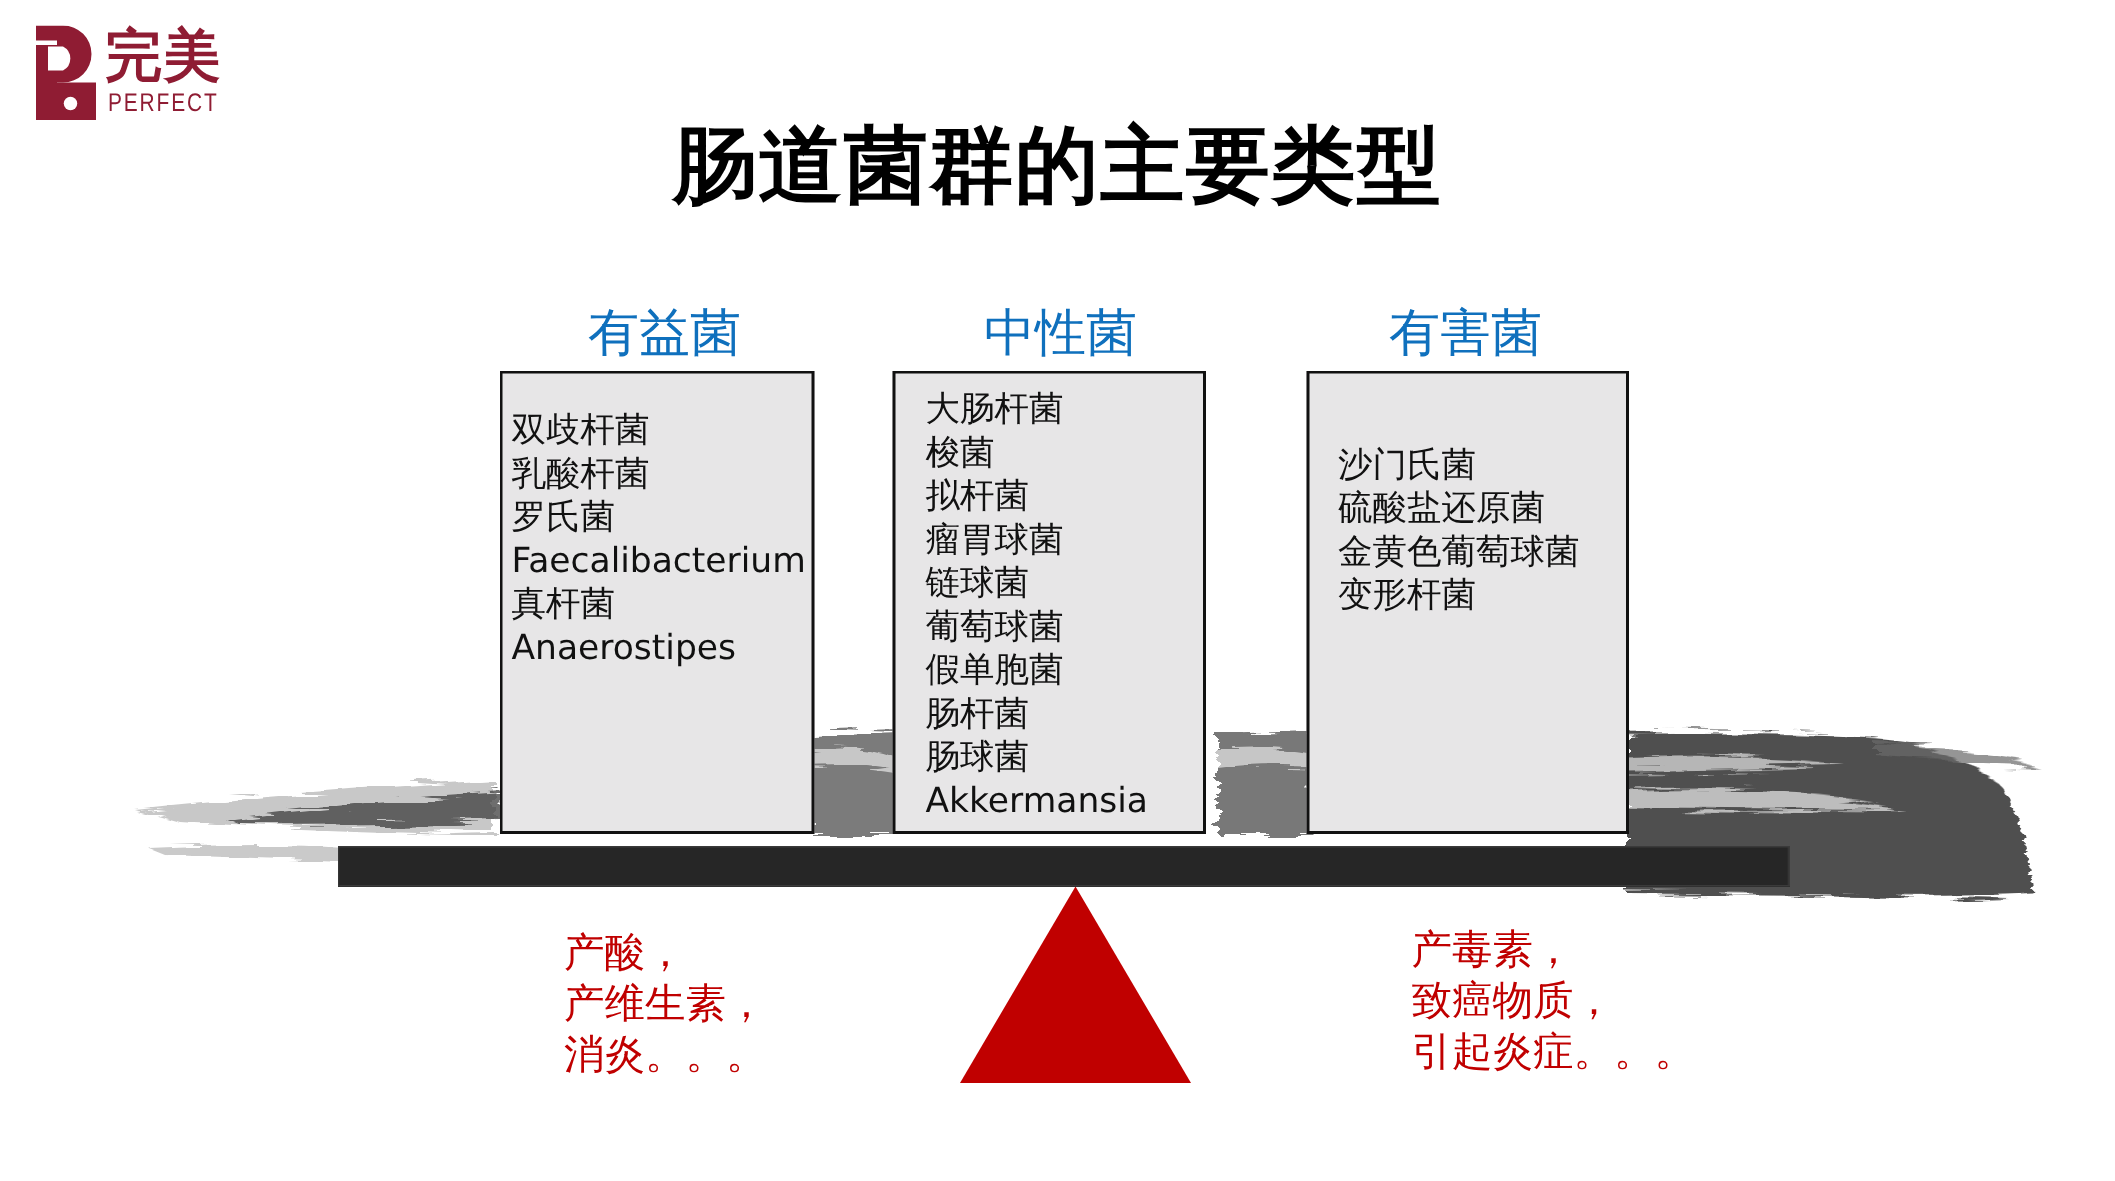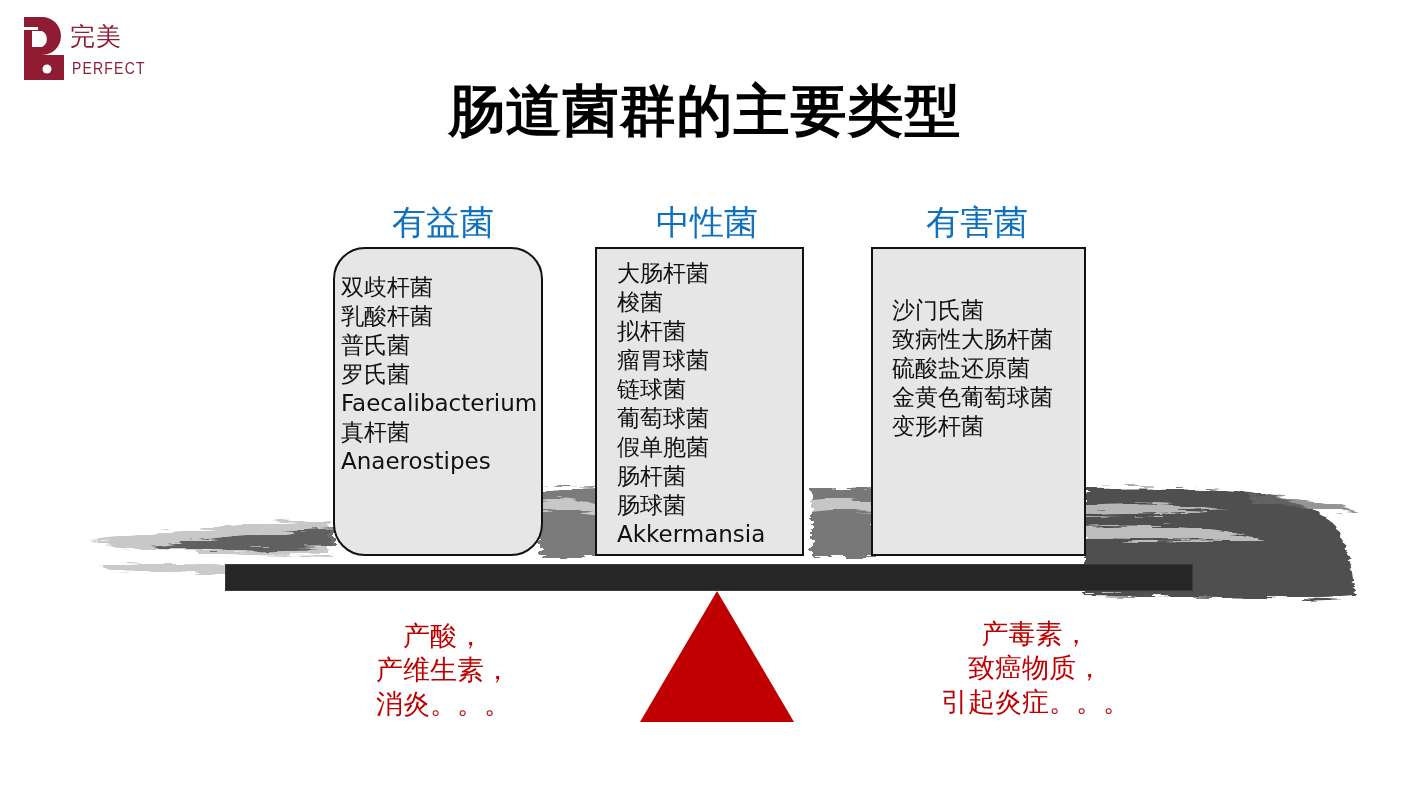--- a/index.html
+++ b/index.html
@@ -3,37 +3,37 @@
 <meta charset="utf-8">
 <style>
   html, body { margin: 0; padding: 0; }
   body {
     width: 1410px; height: 787px; position: relative; overflow: hidden;
     background: #ffffff;
     font-family: "DejaVu Sans", "Liberation Sans", sans-serif;
   }
   .logo { position: absolute; left: 24px; top: 17px; width: 130px; height: 66px; }
   .logo-mark { position: absolute; left: 0; top: 0; width: 40px; height: 63px; }
-  .logo-cn { position: absolute; left: 46px; top: 0px; font-size: 25px; color: #8f1c33; letter-spacing: 1px; line-height: 40px; font-weight: normal; }
+  .logo-cn { position: absolute; left: 46px; top: 0px; font-size: 38px; color: #8f1c33; letter-spacing: 1px; line-height: 40px; font-weight: bold; }
   .logo-en { position: absolute; left: 48px; top: 42px; font-size: 17px; color: #8f1c33; letter-spacing: 1.5px; font-family: "Liberation Sans Narrow", "Liberation Sans", sans-serif; transform: scaleX(0.82); transform-origin: left; }
 
   .title { position: absolute; left: 0; width: 1440px; top: 74px; text-align: center; font-size: 56px; font-weight: bold; color: #000; letter-spacing: 1px; line-height: 74px; }
 
   .ink { position: absolute; left: 0; top: 0; width: 1410px; height: 787px; }
 
   .group-title { position: absolute; font-size: 34px; color: #0f70bd; line-height: 44px; text-align: center; }
   .box { position: absolute; background: #e7e6e7; border: 2px solid #111; box-sizing: border-box; }
   .box ul { list-style: none; margin: 0; padding: 0; position: absolute; }
   .box li { font-size: 23px; line-height: 29px; color: #111; white-space: nowrap; }
 
   .beam { position: absolute; left: 225px; top: 564px; width: 968px; height: 27px; background: #262626; border: 1px solid #3a3a3a; box-sizing: border-box; }
   .fulcrum { position: absolute; left: 640px; top: 591px; width: 154px; height: 131px; }
 
   .effect { position: absolute; color: #c00000; font-size: 27px; line-height: 34px; }
-  .effect div { white-space: nowrap; text-align: center; }
+  .effect div { white-space: nowrap; }
 </style>
 </head>
 <body>
 
 <div class="logo">
   <svg class="logo-mark" viewBox="0 0 40 63">
     <path d="M0 0 H18 A19 19 0 0 1 18 38 H14 V63 H0 Z" fill="#8f1c33"></path>
     <rect x="0" y="10" width="14" height="3" fill="#ffffff"></rect>
     <path d="M8 14 H18 A9 9 0 0 1 18 30 H8 Z" fill="#ffffff"></path>
     <circle cx="21" cy="50" r="5" fill="#8f1c33"></circle>
@@ -65,25 +65,24 @@
     <path d="M1084 505 Q1150 500 1230 510 Q1200 512 1084 515 Z" fill="#c8c8c8" opacity="0.85"></path>
     <path d="M1084 528 Q1180 522 1270 540 Q1200 540 1084 538 Z" fill="#d8d8d8" opacity="0.8"></path>
     <path d="M1250 495 Q1330 500 1360 512 Q1320 510 1250 503 Z" fill="#6a6a6a" opacity="0.7"></path>
   </g>
 </svg>
 
 <div class="group-title" style="left:343px; top:200px; width:200px;">有益菌</div>
 <div class="group-title" style="left:607px; top:200px; width:200px;">中性菌</div>
 <div class="group-title" style="left:877px; top:200px; width:200px;">有害菌</div>
 
-<div class="box" style="left:333px; top:247px; width:210px; height:309px;border-radius:32px;">
+<div class="box" style="left:333px; top:247px; width:210px; height:309px;">
   <ul style="left:6px; top:24px;">
     <li>双歧杆菌</li>
     <li>乳酸杆菌</li>
-    <li>普氏菌</li>
     <li>罗氏菌</li>
     <li>Faecalibacterium</li>
     <li>真杆菌</li>
     <li>Anaerostipes</li>
   </ul>
 </div>
 
 <div class="box" style="left:595px; top:247px; width:209px; height:309px;">
   <ul style="left:20px; top:10px;">
     <li>大肠杆菌</li>
@@ -95,21 +94,20 @@
     <li>假单胞菌</li>
     <li>肠杆菌</li>
     <li>肠球菌</li>
     <li>Akkermansia</li>
   </ul>
 </div>
 
 <div class="box" style="left:871px; top:247px; width:215px; height:309px;">
   <ul style="left:19px; top:47px;">
     <li>沙门氏菌</li>
-    <li>致病性大肠杆菌</li>
     <li>硫酸盐还原菌</li>
     <li>金黄色葡萄球菌</li>
     <li>变形杆菌</li>
   </ul>
 </div>
 
 <div class="beam"></div>
 
 <svg class="fulcrum" viewBox="0 0 154 131">
   <polygon points="77,0 154,131 0,131" fill="#c00000"></polygon>

